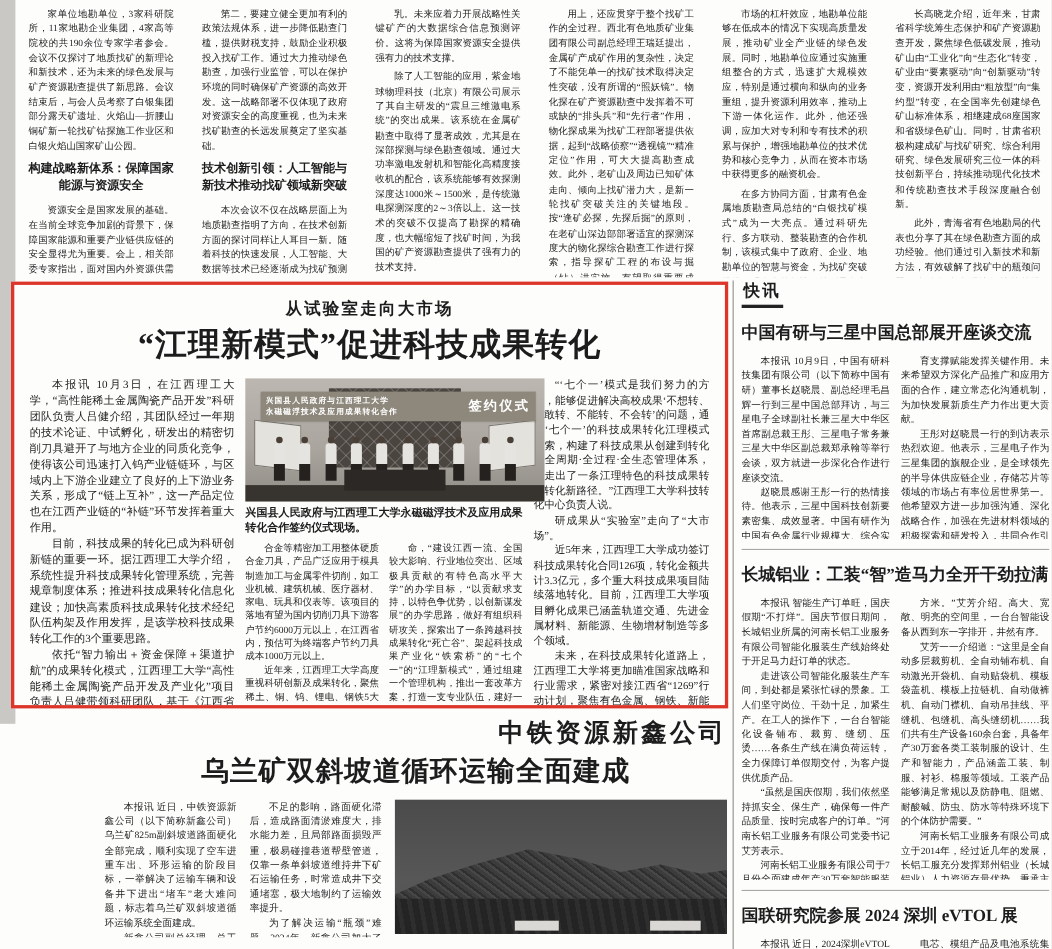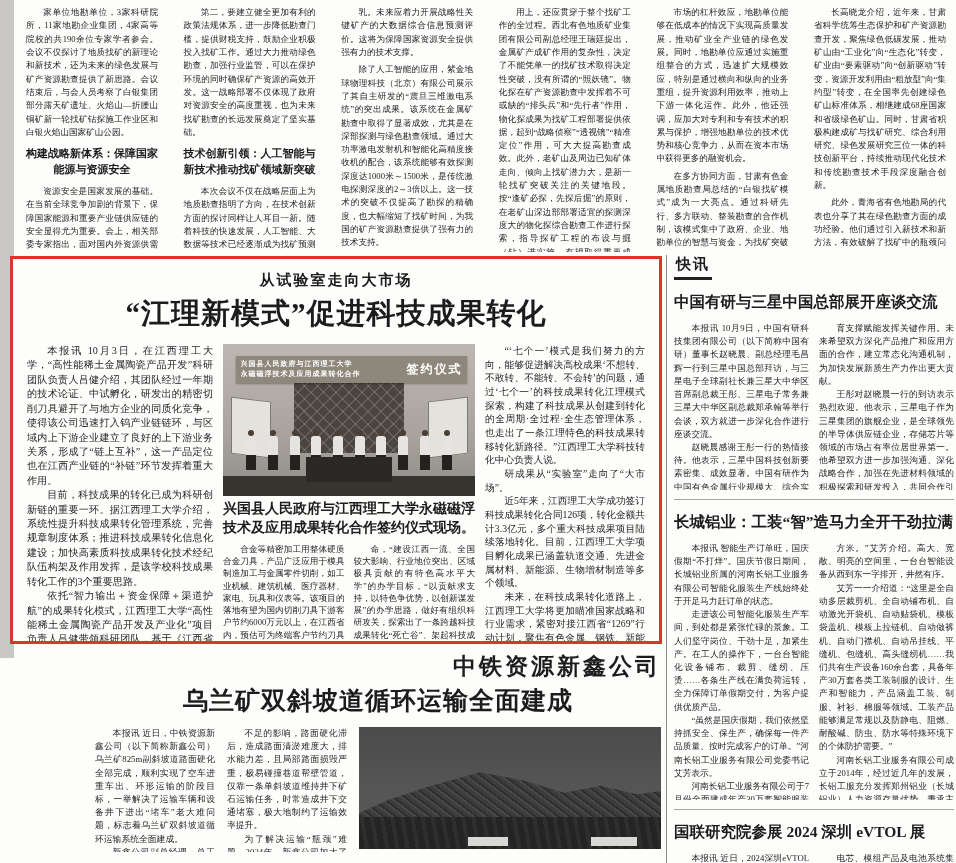--- a/index.html
+++ b/index.html
@@ -16,38 +16,38 @@
 
   
   .feature{position:absolute;left:10px;top:256px;width:652px;height:388px;box-sizing:border-box;
            border:3px solid #dd352a;background:#fdfdfc;overflow:hidden;}
   .kicker{text-align:center;font-size:15px;font-weight:bold;margin-top:12px;letter-spacing:2px;}
   .feature-headline{text-align:center;font-size:29px;font-weight:bold;letter-spacing:1px;margin:4px 0 10px;}
   .feature-body{display:flex;gap:10px;padding:0 14px;}
   .fcol-a{width:186px;height:300px;overflow:hidden;text-align:justify;}
   .fcol-a .para{margin:0;font-size:10.1px;line-height:1.43;text-indent:2em;}
   .fmid{width:252px;}
-  .photo1{position:relative;width:252px;height:152px;background:linear-gradient(#bcb8b1,#a9a59e 58%,#8f8b85);overflow:hidden;}
+  .photo1{position:relative;width:252px;height:112px;background:linear-gradient(#bcb8b1,#a9a59e 58%,#8f8b85);overflow:hidden;padding-left:20px;}
   .ph1-panel{position:absolute;left:28%;right:28%;top:8%;bottom:28%;background:#4b4540;
      background-image:repeating-linear-gradient(45deg,rgba(255,255,255,.14) 0 1.5px,transparent 1.5px 9px),
                       repeating-linear-gradient(-45deg,rgba(255,255,255,.14) 0 1.5px,transparent 1.5px 9px);}
   .ph1-banner{position:absolute;left:5%;right:3%;top:12px;height:27px;background:#8e887c;color:#fff;
      display:flex;align-items:center;padding:1px 5px;box-sizing:border-box;box-shadow:0 1px 2px rgba(0,0,0,.35);}
   .ph1-banner .lines{flex:1;font-size:7px;line-height:1.35;font-weight:bold;letter-spacing:1px;white-space:nowrap;overflow:hidden;}
   .ph1-banner .stamp{font-size:12px;font-weight:bold;letter-spacing:2px;white-space:nowrap;}
   .ph1-screen{position:absolute;top:36%;width:15%;height:36%;background:#e4e2dd;border:1px solid #7c7872;}
   .ph1-screen.left{left:3%;transform:skewY(7deg);}
   .ph1-screen.right{right:3%;transform:skewY(-7deg);}
   .ph1-people{position:absolute;left:7%;right:7%;bottom:17%;display:flex;justify-content:space-around;}
   .person{position:relative;width:10px;height:34px;border-radius:3px 3px 0 0;
           background:linear-gradient(#e6e4e0 0 55%,#24211f 55% 100%);}
   .person::before{content:"";position:absolute;top:-6px;left:2px;width:6px;height:6px;border-radius:50%;background:#4a3f37;}
   .ph1-floor{position:absolute;left:0;right:0;bottom:0;height:13%;background:#37332e;}
   .ph1-table{position:absolute;left:33%;width:34%;bottom:9%;height:17%;background:#2c2825;}
-  .photo-caption{font-size:14px;font-weight:bold;line-height:1.35;text-align:justify;margin:4px 0 5px;}
+  .photo-caption{font-size:10px;font-weight:bold;line-height:1.35;text-align:justify;margin:4px 0 5px;}
   .ftwocol{display:flex;gap:9px;height:150px;overflow:hidden;}
   .fsub{flex:1;overflow:hidden;text-align:justify;}
   .fsub .para{margin:0;font-size:8.6px;line-height:1.43;text-indent:2em;}
   .fcol-d{flex:1;height:300px;overflow:hidden;text-align:justify;}
   .fcol-d .para{margin:0;font-size:9.7px;line-height:1.41;text-indent:2em;}
 
   
   .bottom-art{position:absolute;left:95px;top:649px;width:566px;height:214px;overflow:hidden;}
   .bottom-h1{text-align:right;font-size:23px;font-weight:bold;letter-spacing:3px;margin:2px 0 0;}
   .bottom-h2{text-align:center;font-size:25px;font-weight:bold;letter-spacing:1px;margin:2px 0 0;}

